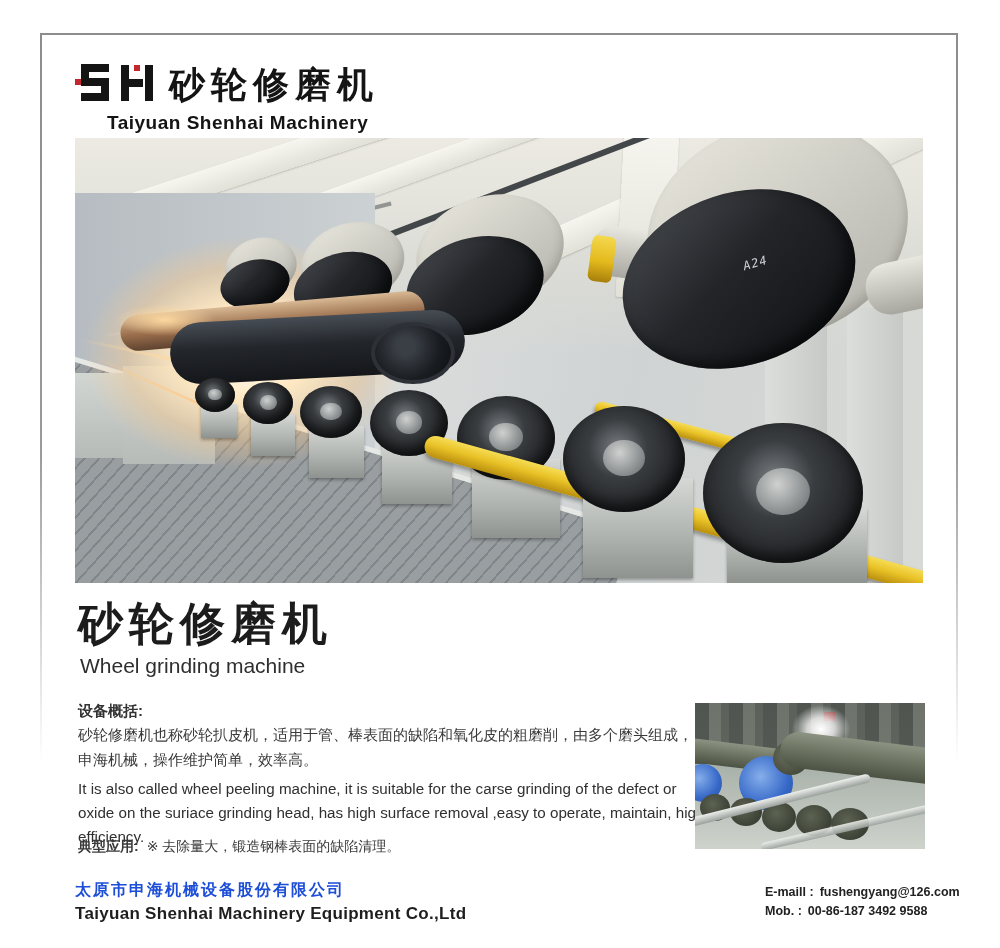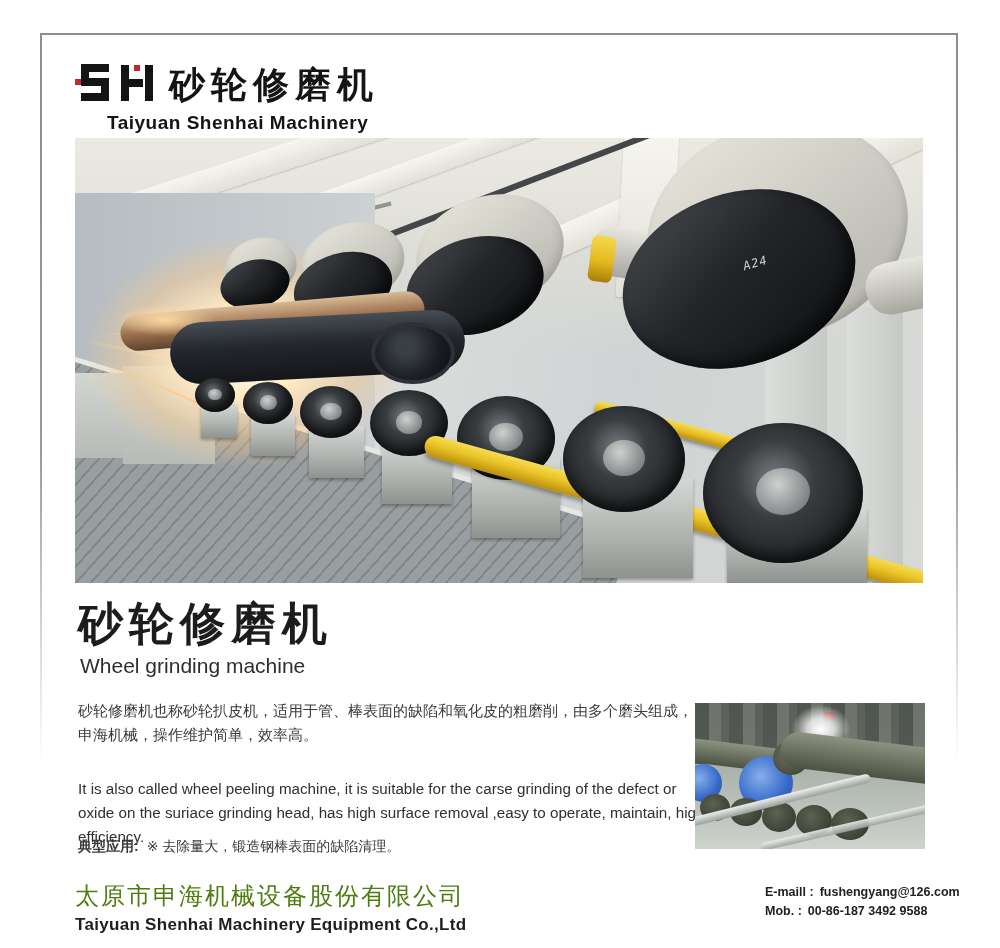--- a/index.html
+++ b/index.html
@@ -91,21 +91,21 @@
   .d-cap { border-radius:50%; background:radial-gradient(circle at 40% 40%,#6a6f5e,#474c3e 70%); }
   .d-blue { border-radius:50%;
             background:radial-gradient(circle at 40% 38%,#85aeea,#3668c8 60%,#27509c); }
   .d-cyl { border-radius:50%;
            background:radial-gradient(circle at 42% 38%,#5d6352,#3c4136 70%); }
   .d-pipe { border-radius:5px; background:linear-gradient(180deg,#eef0ec,#9aa09c); }
   .d-red { background:#8c3030; }
 
   
   .footer-left { left:75px; top:880px; }
-  .company-cn { font-size:24px; font-weight:400; letter-spacing:2px; color:#4d7c0f; }
+  .company-cn { font-size:16px; font-weight:700; letter-spacing:2px; color:#1d4ed8; }
   .company-en { font-size:17px; font-weight:700; color:#1e1e1e; margin-top:3px; letter-spacing:0.3px; }
   .footer-right { left:765px; top:883px; font-size:12.5px; font-weight:600; color:#222; line-height:1.55; }
   .contact-row { display:flex; gap:6px; }
 </style>
 </head>
 <body>
 
 <div class="abs frame-top"></div>
 <div class="abs frame-left"></div>
 <div class="abs frame-right"></div>
@@ -184,20 +184,21 @@
   <div class="sh hood" style="left:570px;top:-15px;width:265px;height:215px;transform:rotate(-18deg);"></div>
   <div class="sh disc" style="left:545px;top:55px;width:238px;height:172px;transform:rotate(-18deg);"></div>
   <div class="sh marking" style="left:668px;top:118px;">A24</div>
   <div class="sh arm" style="left:790px;top:115px;width:140px;height:52px;transform:rotate(-12deg);"></div>
 </div>
 
 <div class="abs title-cn">砂轮修磨机</div>
 <div class="abs title-en">Wheel grinding machine</div>
 
 <div class="abs overview">
+  <div class="overview-heading">设备概括:</div>
   <div>砂轮修磨机也称砂轮扒皮机，适用于管、棒表面的缺陷和氧化皮的粗磨削，由多个磨头组成，申海机械，操作维护简单，效率高。</div>
 </div>
 <div class="abs overview-en">It is also called wheel peeling machine, it is suitable for the carse grinding of the defect or oxide on the suriace grinding head, has high surface removal ,easy to operate, maintain, high efficiency.</div>
 
 <div class="abs app-line">
   <span class="lbl">典型应用:</span><span>※  去除量大，锻造钢棒表面的缺陷清理。</span>
 </div>
 
 <div class="abs detail">
   <div class="sh d-topband"></div>

